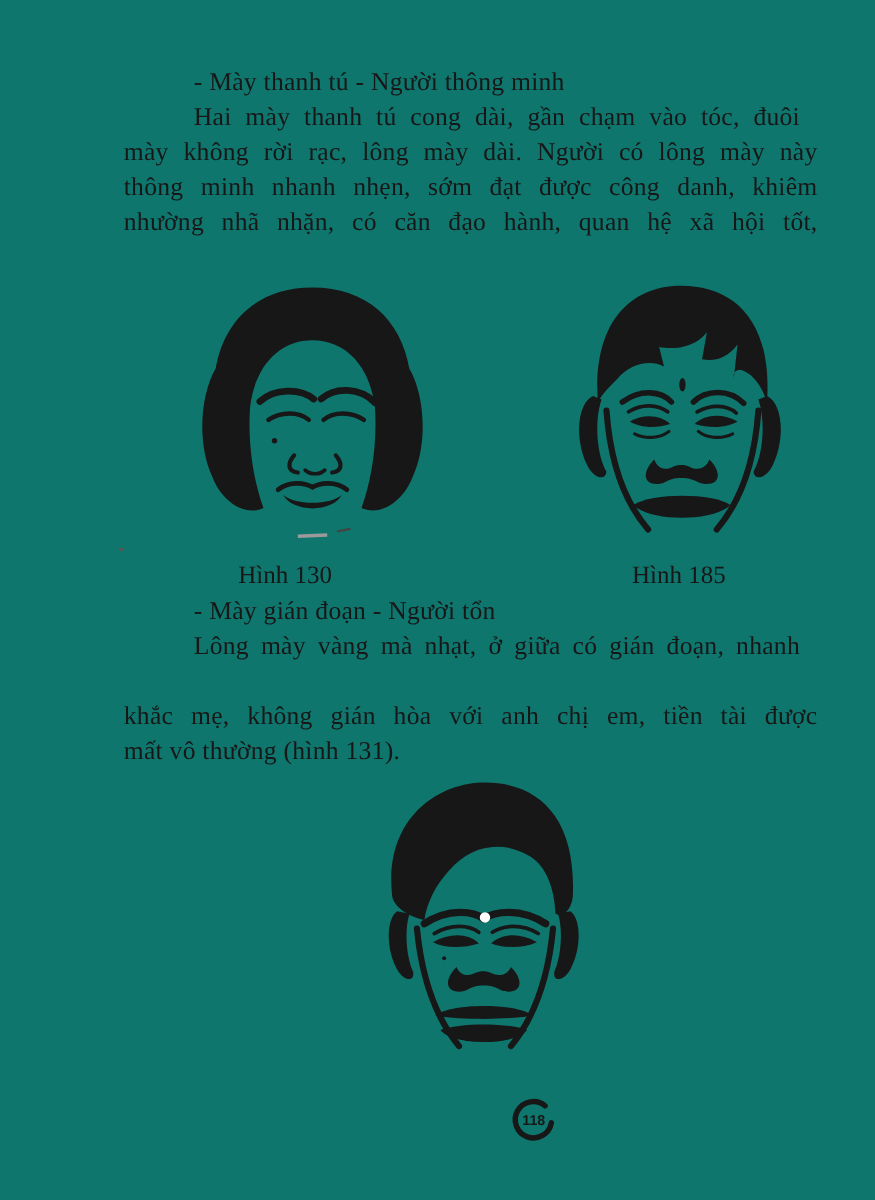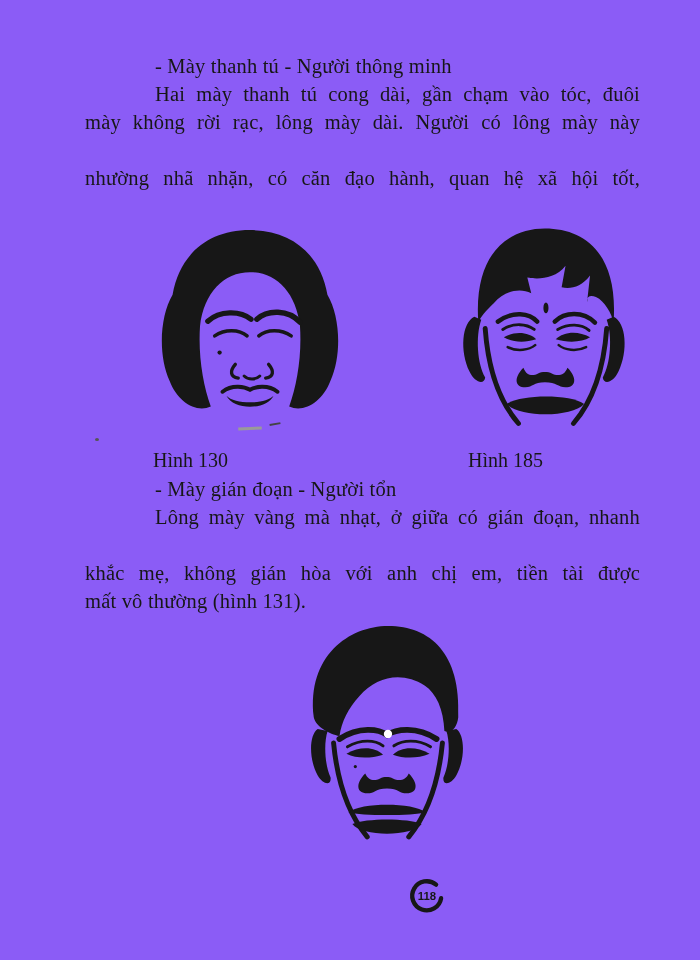--- a/index.html
+++ b/index.html
@@ -1,52 +1,53 @@
 <!DOCTYPE html>
 <html><head>
 <meta charset="utf-8">
 <style>
   html,body{margin:0;padding:0;background:#ffffff;}
   .page{
     position:relative;
     width:700px;height:960px;
-    background:#8b5cf6;
+    background:#0f766e;
     font-family:"Liberation Serif","DejaVu Serif",serif;
     color:#171717;
     overflow:hidden;
   }
   .tline{
     position:absolute;
-    left:85px;width:555px;
+    left:99px;width:555px;
     font-size:20.5px;line-height:25px;
     letter-spacing:0.2px;
     white-space:normal;
   }
   .tline.first{left:155px;width:485px;}
   .tline.head{left:155px;width:485px;text-align:left;}
   .jline{text-align:justify;text-align-last:justify;}
   .caption{
     position:absolute;width:150px;
-    font-size:20px;text-align:left;
+    font-size:20px;text-align:center;
     color:#171717;
   }
   .fig{position:absolute;}
   .artifact{
     position:absolute;background:#555;border-radius:50%;
   }
   svg text{font-family:"Liberation Sans","DejaVu Sans",sans-serif;}
 </style>
 </head>
 <body>
 
 <div class="page">
 
   <div class="tline head" style="top:54px">- Mày thanh tú - Người thông minh</div>
   <div class="tline jline first" style="top:82px">Hai mày thanh tú cong dài, gần chạm vào tóc, đuôi</div>
   <div class="tline jline" style="top:110px">mày không rời rạc, lông mày dài. Người có lông mày này</div>
+  <div class="tline jline" style="top:138px">thông minh nhanh nhẹn, sớm đạt được công danh, khiêm</div>
   <div class="tline jline" style="top:166px">nhường nhã nhặn, có căn đạo hành, quan hệ xã hội tốt,</div>
 
   <svg class="fig" style="left:152px;top:224px" width="196" height="214" viewBox="0 0 200 214">
     <path d="M100,4 C56,4 28,30 21,70 C8,92 6,132 18,158 C26,179 45,191 60,184
              C52,162 47,132 49,102 C53,68 73,47 100,47 C127,47 147,68 151,102
              C153,132 148,162 140,184 C155,191 174,179 182,158 C194,132 192,92 179,70
              C172,30 144,4 100,4 Z" fill="#171717"></path>
     <g fill="none" stroke="#171717" stroke-linecap="round">
       <path d="M57,97 C69,86 90,86 101,95" stroke-width="5.5"></path>
       <path d="M107,95 C118,85 139,85 151,98" stroke-width="5.5"></path>

